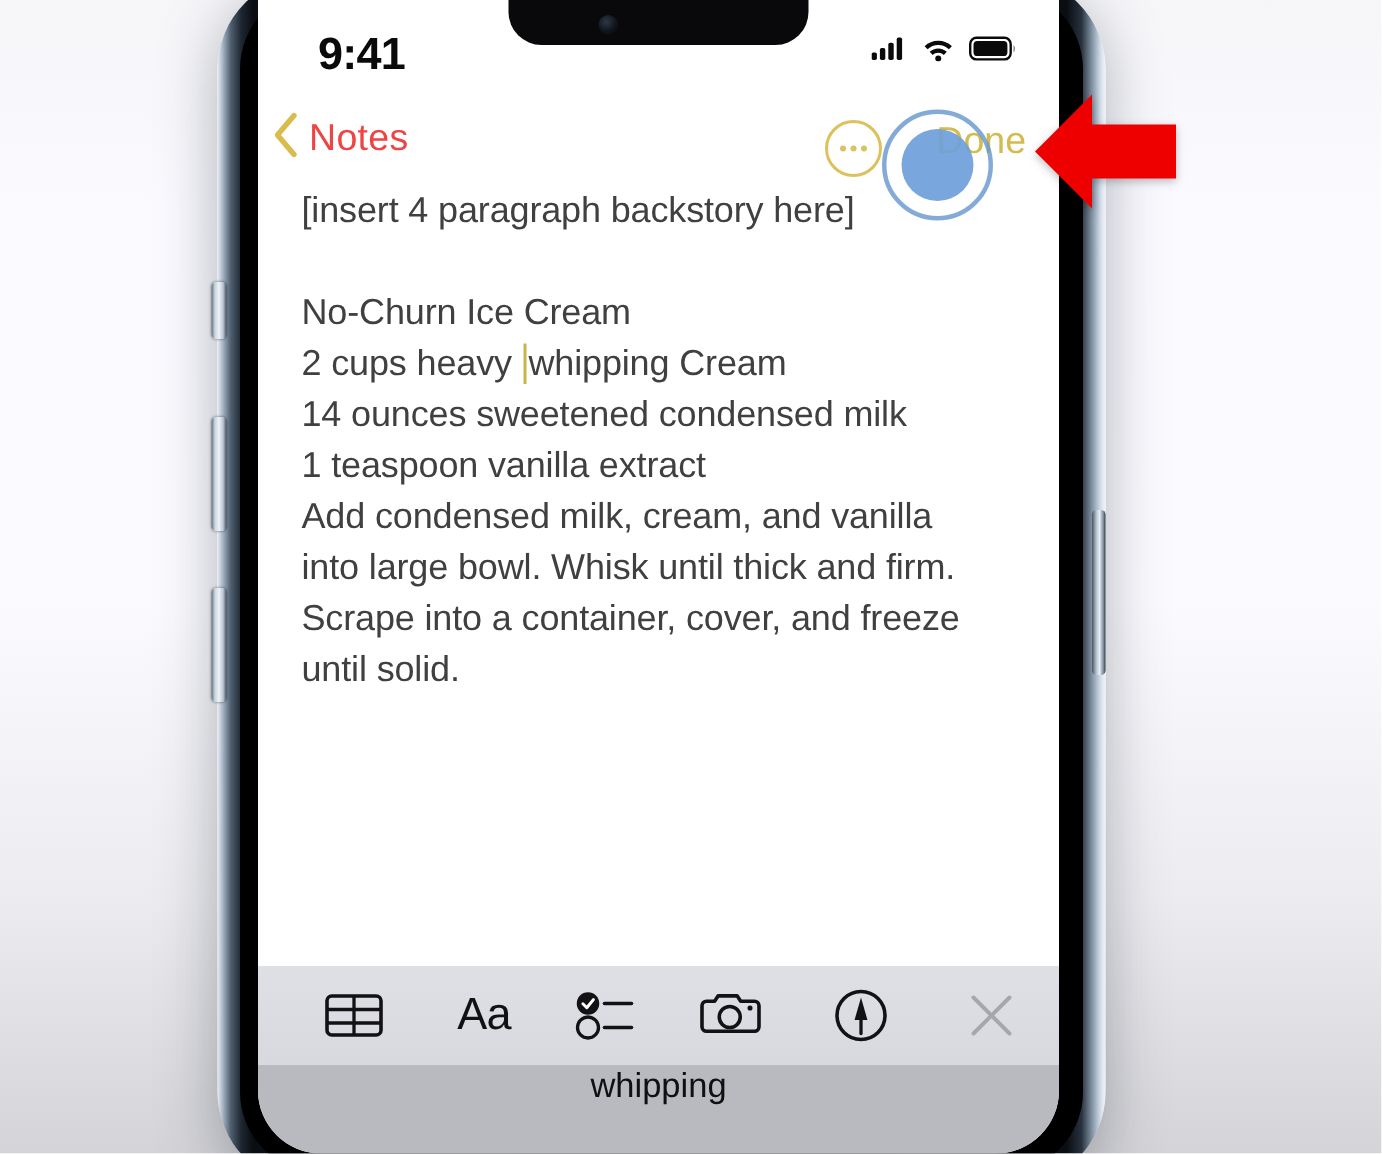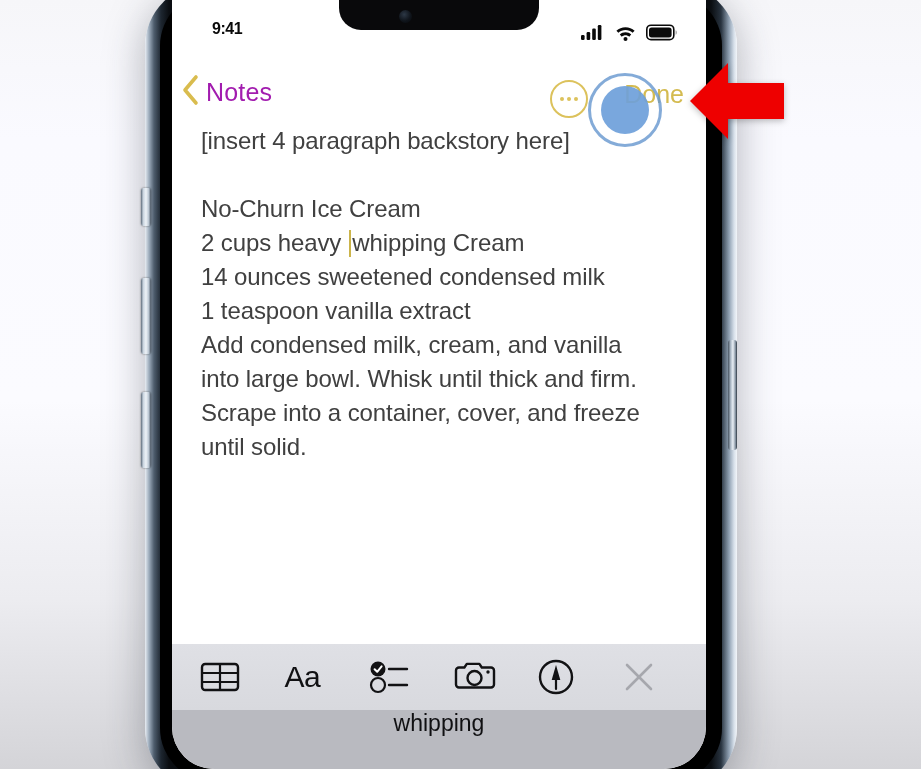--- a/index.html
+++ b/index.html
@@ -93,21 +93,21 @@
     position: absolute;
     left: 0; top: 0;
     width: 100%;
     height: 54px;
     z-index: 20;
   }
   #status-time {
     position: absolute;
     left: 40px;
     top: 20px;
-    font-size: 16px;
+    font-size: 30px;
     font-weight: bold;
     letter-spacing: -0.5px;
     color: #0a0a0a;
   }
   #status-right {
     position: absolute;
     right: 28px;
     top: 24px;
     display: flex;
     align-items: center;
@@ -123,21 +123,21 @@
     height: 56px;
     z-index: 15;
   }
   #back-button {
     position: absolute;
     left: 8px;
     top: 6px;
     display: flex;
     align-items: center;
     gap: 6px;
-    color: #a21caf;
+    color: #ef4444;
     cursor: pointer;
   }
   #back-label {
     font-size: 25px;
     letter-spacing: 0.2px;
   }
   #more-button {
     position: absolute;
     right: 118px;
     top: 12px;
@@ -231,21 +231,21 @@
     justify-content: space-around;
     padding: 0 14px;
     box-sizing: border-box;
     z-index: 12;
   }
   .tool-btn {
     width: 56px;
     height: 50px;
     display: flex;
     align-items: center;
-    justify-content: flex-start;
+    justify-content: flex-end;
     cursor: pointer;
   }
   #tool-format-label {
     font-size: 30px;
     color: #111113;
     letter-spacing: -0.5px;
   }
 
   
   #predictive-bar {

